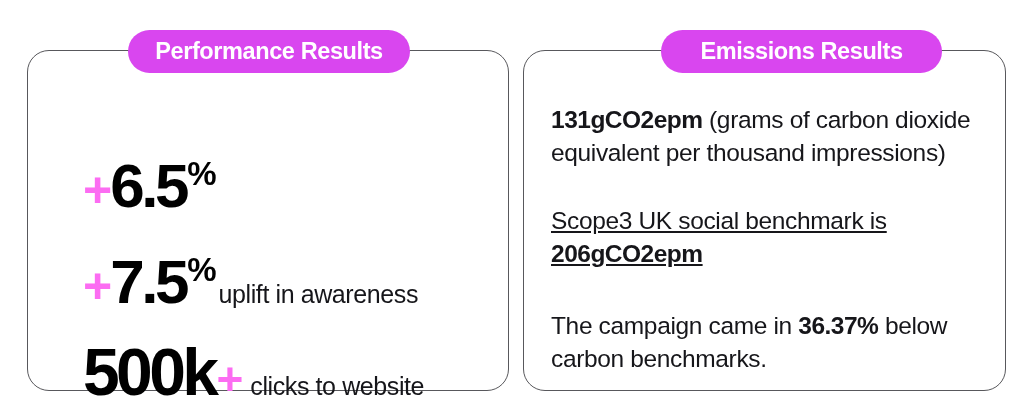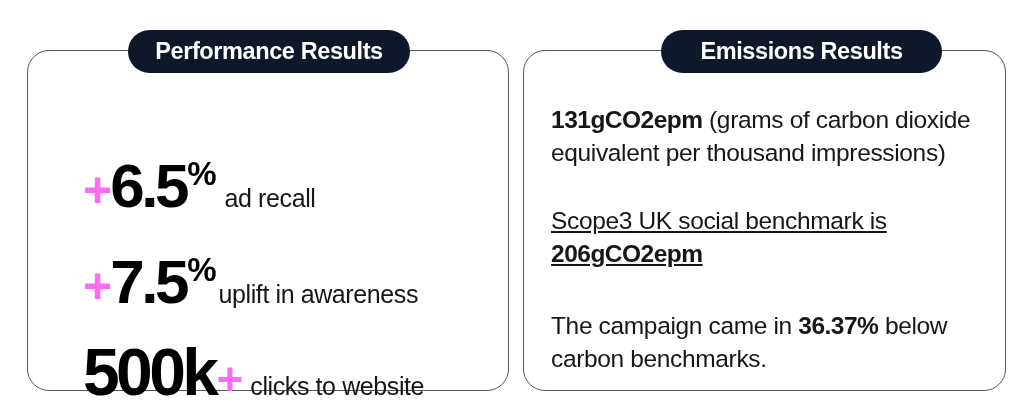--- a/index.html
+++ b/index.html
@@ -43,21 +43,21 @@
     height: 341px;
     padding-left: 28px;
   }
 
   
   .badge {
     position: absolute;
     box-sizing: border-box;
     height: 43px;
     border-radius: 22px;
-    background: #0f172a;
+    background: #d946ef;
     color: #ffffff;
     display: flex;
     align-items: center;
     justify-content: center;
     font-size: 23.5px;
     font-weight: 700;
     letter-spacing: -0.4px;
     white-space: nowrap;
     z-index: 5;
   }
@@ -155,21 +155,20 @@
 
 <div class="stage">
 
   <div class="card card-left">
     <div class="stats">
 
       <div class="stat-row r1">
         <span class="plus">+</span>
           <span class="bignum">6.5</span>
           <span class="pct">%</span>
-        <span class="stat-label">ad recall</span>
       </div>
 
       <div class="stat-row r2">
         <span class="plus">+</span>
           <span class="bignum">7.5</span>
           <span class="pct">%</span>
         <span class="stat-label tight">uplift in awareness</span>
       </div>
 
       <div class="stat-row r3">

